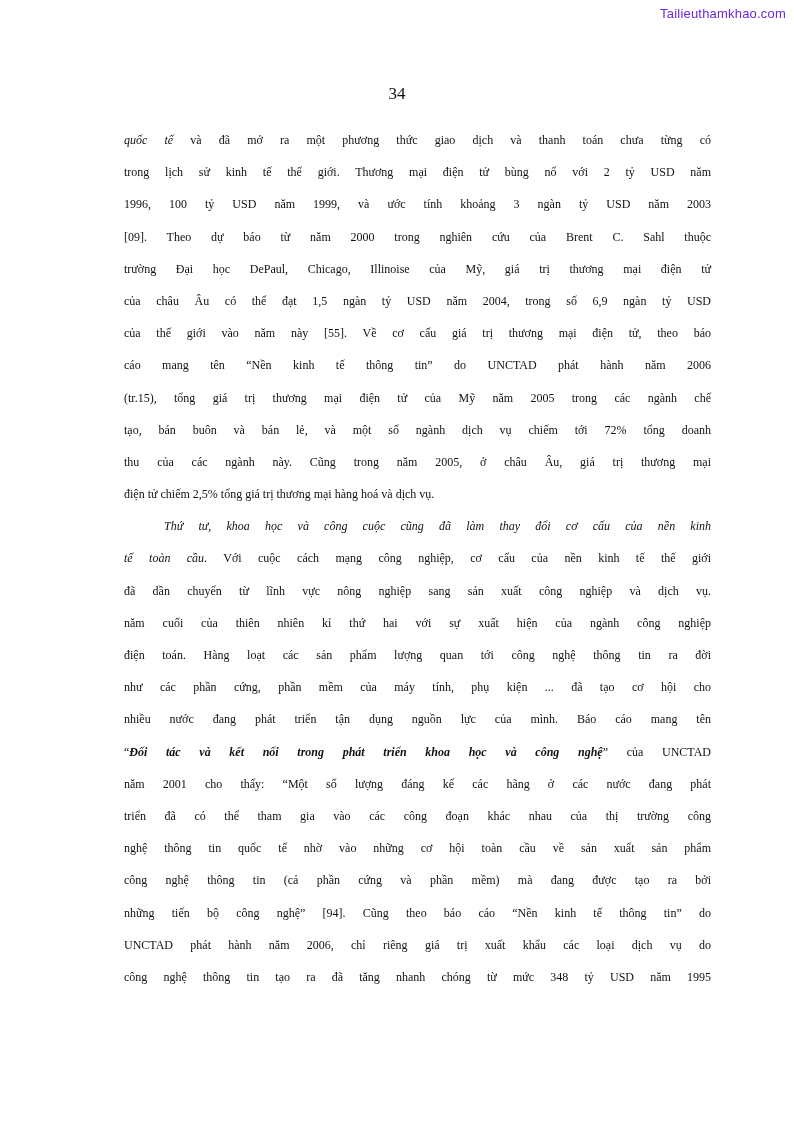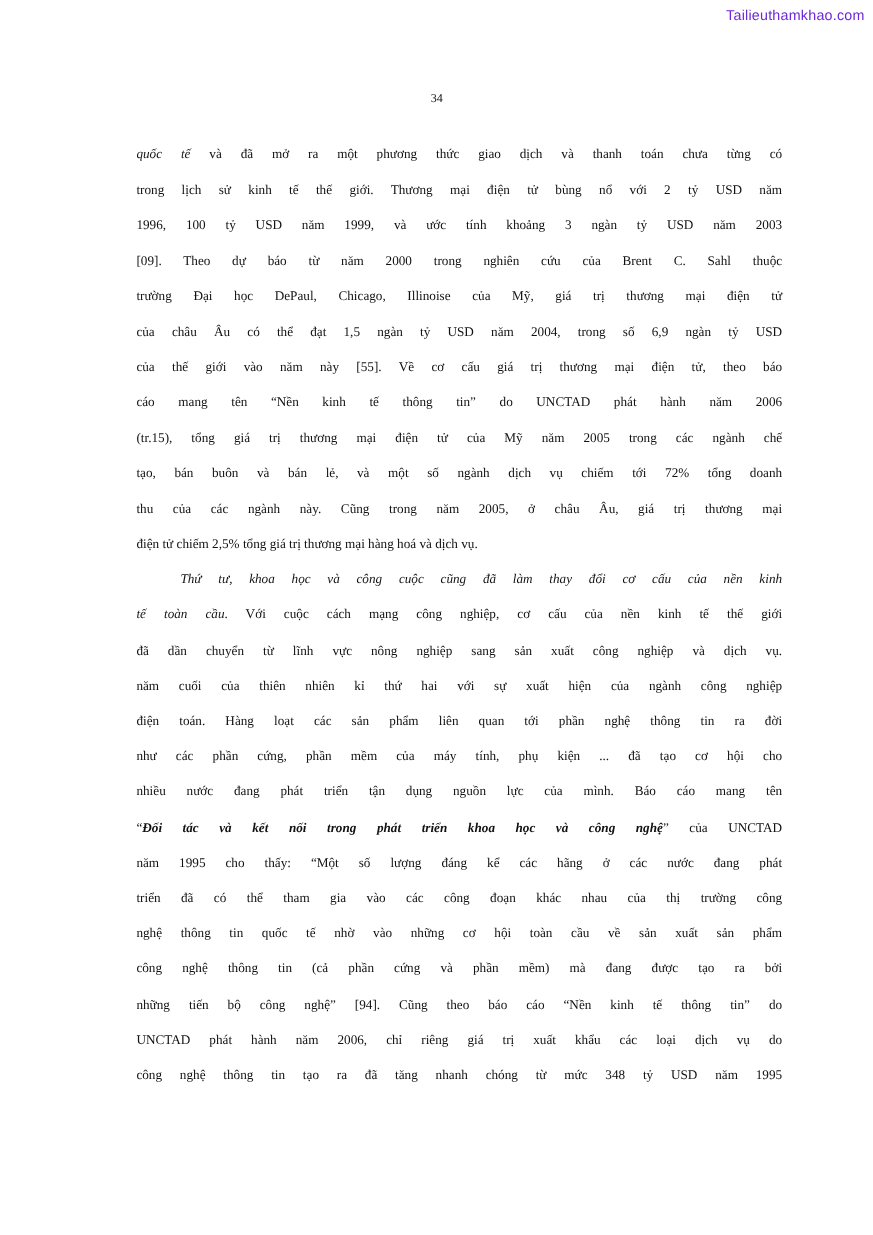--- a/index.html
+++ b/index.html
@@ -1,20 +1,20 @@
 <!DOCTYPE html>
 <html><head>
 <meta charset="utf-8">
 <style>
   html, body { margin: 0; padding: 0; background: #ffffff; }
   body { width: 794px; height: 1123px; position: relative; overflow: hidden;
          font-family: "Liberation Serif", "DejaVu Serif", serif; color: #111; }
   .watermark { position: absolute; top: 6px; right: 8px; font-family: "Liberation Sans", "DejaVu Sans", sans-serif;
                font-size: 13px; color: #6d28d9; letter-spacing: 0.2px; }
-  .page-number { position: absolute; top: 84px; left: 0; width: 794px; text-align: center; font-size: 11px; }
+  .page-number { position: absolute; top: 84px; left: 0; width: 794px; text-align: center; font-size: 17px; }
   .content { position: absolute; top: 124px; left: 124px; width: 587px; }
   .line { height: 32.2px; line-height: 32.2px; font-size: 12px; white-space: nowrap;
           text-align: justify; text-align-last: justify; }
   .line.last { text-align-last: left; }
   .line.indent { padding-left: 40px; }
   .it { font-style: italic; }
   .bi { font-style: italic; font-weight: bold; }
 </style>
 </head>
 <body>
@@ -31,24 +31,24 @@
     <div class="line"><span>của thế giới vào năm này [55]. Về cơ cấu giá trị thương mại điện tử, theo báo</span></div>
     <div class="line"><span>cáo mang tên “Nền kinh tế thông tin” do UNCTAD phát hành năm 2006</span></div>
     <div class="line"><span>(tr.15), tổng giá trị thương mại điện tử của Mỹ năm 2005 trong các ngành chế</span></div>
     <div class="line"><span>tạo, bán buôn và bán lẻ, và một số ngành dịch vụ chiếm tới 72% tổng doanh</span></div>
     <div class="line"><span>thu của các ngành này. Cũng trong năm 2005, ở châu Âu, giá trị thương mại</span></div>
     <div class="line last"><span>điện tử chiếm 2,5% tổng giá trị thương mại hàng hoá và dịch vụ.</span></div>
     <div class="line indent"><span class="it">Thứ tư, khoa học và công cuộc cũng đã làm thay đổi cơ cấu của nền kinh</span></div>
     <div class="line"><span class="it">tế toàn cầu</span><span>. Với cuộc cách mạng công nghiệp, cơ cấu của nền kinh tế thế giới</span></div>
     <div class="line"><span>đã dần chuyển từ lĩnh vực nông nghiệp sang sản xuất công nghiệp và dịch vụ.</span></div>
     <div class="line"><span>năm cuối của thiên nhiên kỉ thứ hai với sự xuất hiện của ngành công nghiệp</span></div>
-    <div class="line"><span>điện toán. Hàng loạt các sản phẩm liên quan tới phần nghệ thông tin ra đời</span></div>
+    <div class="line"><span>điện toán. Hàng loạt các sản phẩm lượng quan tới công nghệ thông tin ra đời</span></div>
     <div class="line"><span>như các phần cứng, phần mềm của máy tính, phụ kiện ... đã tạo cơ hội cho</span></div>
     <div class="line"><span>nhiều nước đang phát triển tận dụng nguồn lực của mình. Báo cáo mang tên</span></div>
     <div class="line"><span>“</span><span class="bi">Đối tác và kết nối trong phát triển khoa học và công nghệ</span><span>” của UNCTAD</span></div>
-    <div class="line"><span>năm 1995 cho thấy: “Một số lượng đáng kể các hãng ở các nước đang phát</span></div>
+    <div class="line"><span>năm 2001 cho thấy: “Một số lượng đáng kể các hãng ở các nước đang phát</span></div>
     <div class="line"><span>triển đã có thể tham gia vào các công đoạn khác nhau của thị trường công</span></div>
     <div class="line"><span>nghệ thông tin quốc tế nhờ vào những cơ hội toàn cầu về sản xuất sản phẩm</span></div>
     <div class="line"><span>công nghệ thông tin (cả phần cứng và phần mềm) mà đang được tạo ra bởi</span></div>
     <div class="line"><span>những tiến bộ công nghệ” [94]. Cũng theo báo cáo “Nền kinh tế thông tin” do</span></div>
     <div class="line"><span>UNCTAD phát hành năm 2006, chỉ riêng giá trị xuất khẩu các loại dịch vụ do</span></div>
     <div class="line"><span>công nghệ thông tin tạo ra đã tăng nhanh chóng từ mức 348 tỷ USD năm 1995</span></div>
   </div>
 
 </body></html>

